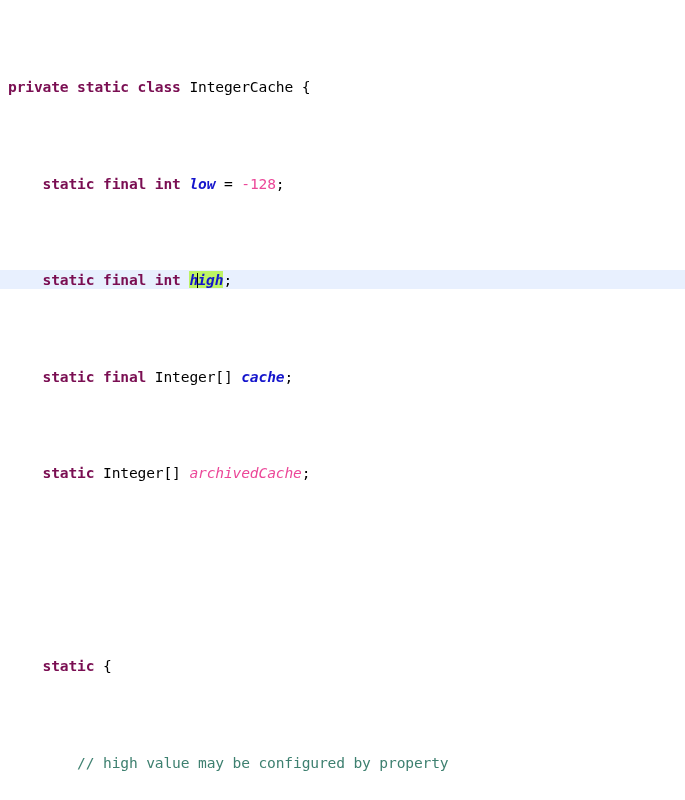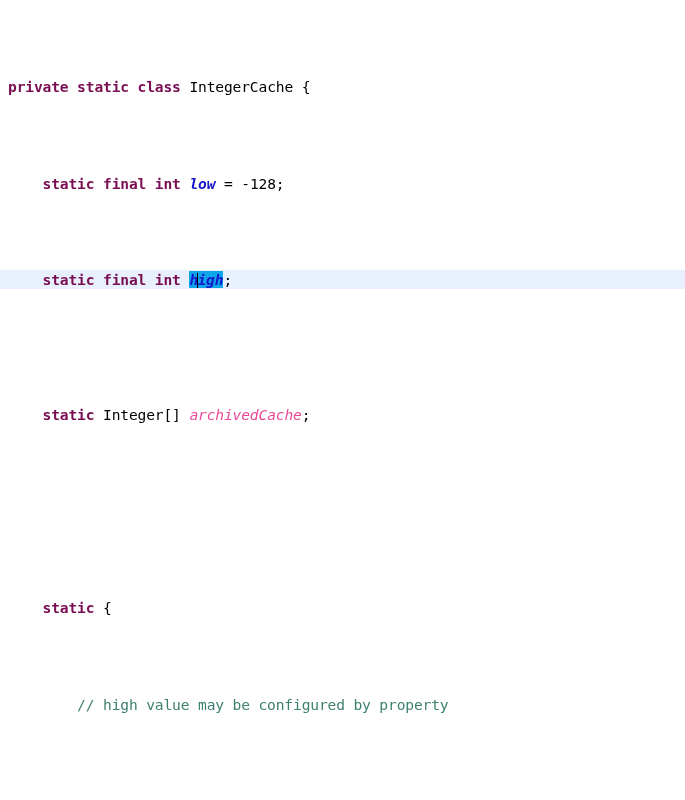--- a/index.html
+++ b/index.html
@@ -42,26 +42,26 @@
     box-sizing: border-box;
   }
   .ln.current {
     background: #E8F0FE;
   }
 
   
   .kw      { color: #7A0E52; font-weight: bold; }      
   .plain   { color: #000000; }                          
   .cmt     { color: #3E8070; }                          
-  .num     { color: #000000; }                          
+  .num     { color: #ec4899; }                          
   .fieldS  { color: #1515CC; font-weight: bold; font-style: italic; text-align: center; }  
   .fieldI  { color: #ec4899; font-style: italic; }           
 
   
-  .hl-write { background: #0ea5e9; }   
+  .hl-write { background: #bef264; }   
 
   
   .caret {
     display: inline-block;
     width: 0;
     border-left: 1.6px solid #000000;
     height: 15px;
     vertical-align: -3px;
     margin: 0 -0.8px;
   }
@@ -93,20 +93,21 @@
     
     <div class="ln"><span class="kw">private</span><span class="plain"> </span><span class="kw">static</span><span class="plain"> </span><span class="kw">class</span><span class="plain"> </span><span class="plain">IntegerCache</span><span class="plain"> {</span></div>
 
     
     <div class="ln"><span class="plain">    </span><span class="kw">static</span><span class="plain"> </span><span class="kw">final</span><span class="plain"> </span><span class="kw">int</span><span class="plain"> </span><span class="fieldS">low</span><span class="plain"> = </span><span class="num">-128</span><span class="plain">;</span></div>
 
     
     <div class="ln current"><span class="plain">    </span><span class="kw">static</span><span class="plain"> </span><span class="kw">final</span><span class="plain"> </span><span class="kw">int</span><span class="plain"> </span><span class="fieldS hl-write"><span>h</span><span class="caret"></span><span>igh</span></span><span class="plain">;</span></div>
 
     
+    <div class="ln"><span class="plain">    </span><span class="kw">static</span><span class="plain"> </span><span class="kw">final</span><span class="plain"> </span><span class="plain">Integer</span><span class="plain">[] </span><span class="fieldS">cache</span><span class="plain">;</span></div>
 
     
     <div class="ln"><span class="plain">    </span><span class="kw">static</span><span class="plain"> </span><span class="plain">Integer</span><span class="plain">[] </span><span class="fieldI">archivedCache</span><span class="plain">;</span></div>
 
     
     <div class="ln"><span class="plain"> </span></div>
 
     
     <div class="ln"><span class="plain">    </span><span class="kw">static</span><span class="plain"> {</span></div>
 

